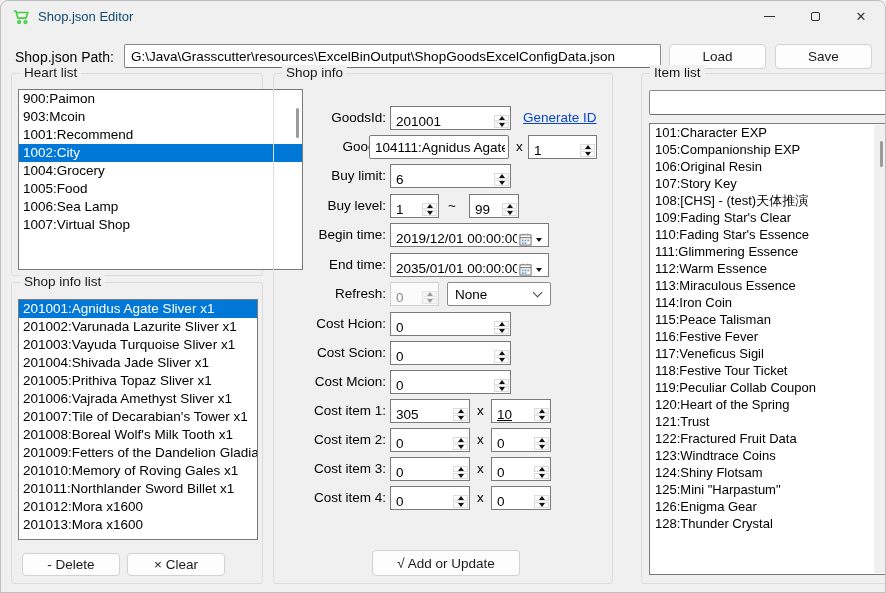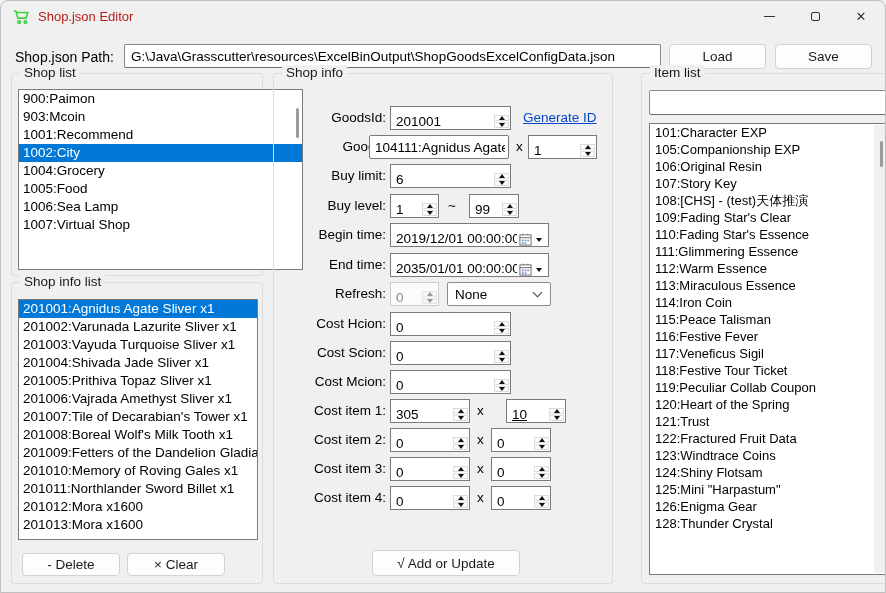--- a/index.html
+++ b/index.html
@@ -9,21 +9,21 @@
     background:#f0f0f0; color:#000; overflow:hidden;
   }
   .window {
     position:relative; width:886px; height:593px;
     background:#f0f0f0; border:1px solid #bfbfbf;
     border-radius:8px 8px 0 0; overflow:hidden;
   }
   
   .titlebar { position:absolute; left:0; top:0; right:0; height:30px; }
   .title-icon { position:absolute; left:11px; top:6px; width:19px; height:19px; }
-  .title-text { position:absolute; left:37px; top:8px; font-size:13px; color:#b91c1c; white-space:nowrap; }
+  .title-text { position:absolute; left:37px; top:8px; font-size:13px; color:#0c4a6e; white-space:nowrap; }
   .winbtn { position:absolute; top:0; width:46px; height:30px; display:flex; align-items:center; justify-content:center; color:#333; }
   .minline { width:11px; height:1px; background:#333; }
   .maxbox { width:9px; height:9px; border:1px solid #333; border-radius:2px; }
   .closeglyph { font-size:13px; line-height:1; color:#333; }
   
   .label { position:absolute; font-size:14px; white-space:nowrap; }
   .tbox {
     position:absolute; height:24px; background:#fff;
     border:1px solid #8a8a8a; border-bottom-color:#6e6e6e; border-radius:2px;
     font-family:inherit; font-size:13.5px; padding:0 6px; color:#000; outline:none;
@@ -84,21 +84,21 @@
         <span class="closeglyph">✕</span>
       </div>
   </div>
 
   <span class="label" style="left:14px; top:48px;">Shop.json Path:</span>
   <input class="tbox" style="left: 123px; top: 43px; width: 537px;" value="G:\Java\Grasscutter\resources\ExcelBinOutput\ShopGoodsExcelConfigData.json">
   <button class="btn" style="left:774px; top:43px; width:97px; height:25px;">Save</button>
   <button class="btn" style="left:668px; top:43px; width:97px; height:25px;">Load</button>
 
   <div class="groupbox" style="left:10px; top:72px; width:252px; height:203px;">
-    <span class="gtitle">Shop list</span>
+    <span class="gtitle">Heart list</span>
     <div class="listbox" style="left:6px; top:15px; width:285px; height:181px;">
       <div class="sb-thumb" style="right:3px; top:18px; height:30px;"></div>
 
         <div class="lrow">900:Paimon</div>
 
 
         <div class="lrow">903:Mcoin</div>
 
         <div class="lrow">1001:Recommend</div>
 
@@ -319,21 +319,21 @@
       <div class="spin">
         <div class="sbtn">
             <i class="tu"></i>
           </div>
         <div class="sbtn">
             <i class="td"></i>
           </div>
       </div>
     </div>
     <span class="xlab" style="left:203px; top:325px;">x</span>
-    <div class="spinbox" style="left:232px; top:325px; width:60px;text-decoration:underline;">
+    <div class="spinbox" style="left:217px; top:325px; width:60px;text-decoration:underline;">
       <input value="10" style="">
       <div class="spin">
         <div class="sbtn">
             <i class="tu"></i>
           </div>
         <div class="sbtn">
             <i class="td"></i>
           </div>
       </div>
     </div>

